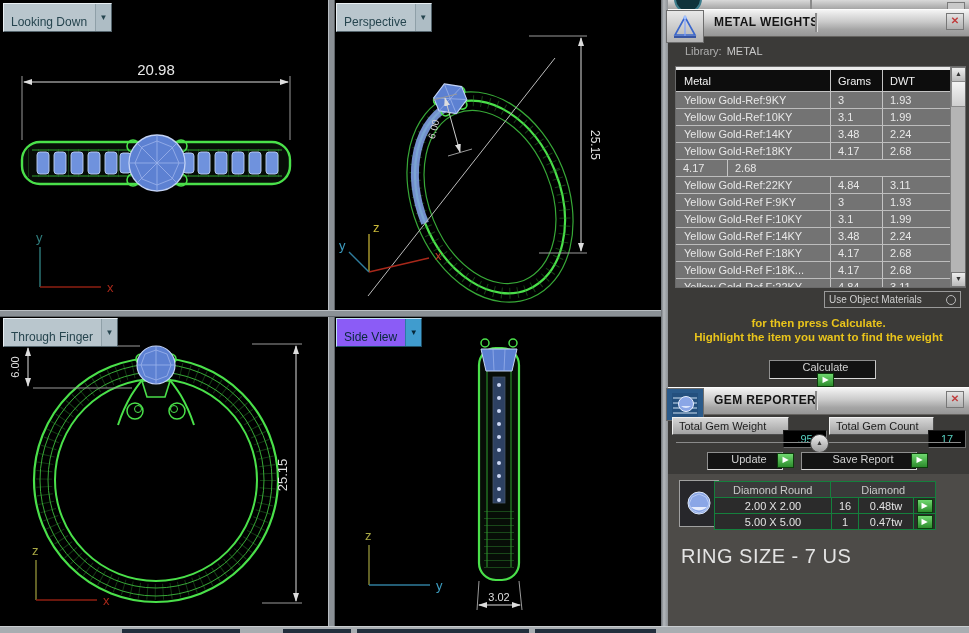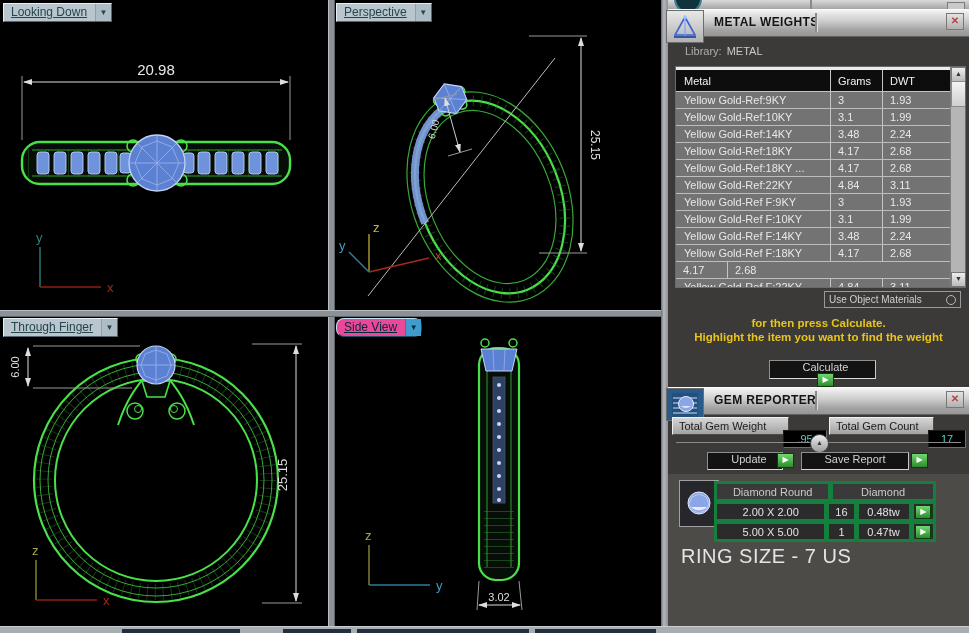--- a/index.html
+++ b/index.html
@@ -3,24 +3,24 @@
 <meta charset="utf-8">
 <style>
   html,body{margin:0;padding:0;background:#000;}
   #app{position:relative;width:969px;height:633px;background:#000;overflow:hidden;
        font-family:"Liberation Sans",sans-serif;-webkit-font-smoothing:antialiased;}
   .vp{position:absolute;background:#000;overflow:hidden;}
   .vp svg{position:absolute;left:0;top:0;}
   .vp-label{position:absolute;top:3px;left:3px;display:flex;align-items:stretch;
     background:#b9c6cd;border:1px solid;border-color:#e9eff3 #55656d #55656d #e9eff3;
     font-size:12px;color:#26454f;z-index:5;cursor:default;}
-  .vp-label .txt{padding:1px 8px 2px 7px;white-space:nowrap;text-decoration:underline;}
+  .vp-label .txt{padding:11px 8px 2px 7px;white-space:nowrap;}
   .vp-label .arr{width:15px;display:flex;align-items:center;justify-content:center;
     border-left:1px solid #8fa0a8;background:#aebdc5;font-size:8px;color:#26454f;}
-  .vp-label.active{background:#ec4899;border-color:#bfe2f2 #1e4f66 #1e4f66 #bfe2f2;color:#072838;border-radius:8px;}
+  .vp-label.active{background:#8b5cf6;border-color:#bfe2f2 #1e4f66 #1e4f66 #bfe2f2;color:#072838;}
   .vp-label.active .arr{background:#409cce;border-left-color:#2c7ba3;color:#072838;}
   .divider-v{position:absolute;left:328px;top:0;width:5px;height:626px;background:#8b9196;border-left:1px solid #b9bec2;border-right:1px solid #5f6468;}
   .divider-h{position:absolute;left:0;top:310px;width:661px;height:5px;background:#8b9196;border-top:1px solid #b9bec2;border-bottom:1px solid #5f6468;}
   .ridge{position:absolute;left:661px;top:0;width:7px;height:633px;background:linear-gradient(90deg,#6a6e72,#b4b8bc 40%,#8e9296);}
   .panel-bg{position:absolute;left:668px;top:0;width:301px;height:633px;background:#3b3a38;}
   .panel-light{position:absolute;left:668px;top:474px;width:301px;height:152px;background:#4d4b48;}
   .sliver{position:absolute;left:668px;top:0;width:301px;height:9px;background:linear-gradient(#d9d9d9,#a5a5a5);border-bottom:1px solid #5a5a5a;overflow:hidden;}
   .sliver .circ{position:absolute;left:6px;top:-15px;width:24px;height:24px;border-radius:50%;
     background:#10333c;border:2px solid #3d7d8c;}
   .sliver .div{position:absolute;left:142px;top:0;width:2px;height:9px;background:#8a8a8a;}
@@ -57,21 +57,21 @@
     display:flex;align-items:center;cursor:default;flex-direction:column;}
   .g-btn{width:15px;height:13px;background:linear-gradient(#6fd86f,#2c8c2c);border:1px solid #0c3c0c;
     color:#fff;font-size:8px;line-height:12px;text-align:center;cursor:default;}
   .val-field{position:absolute;background:#000;border:1px solid;border-color:#1a1a1a #6f6f6f #6f6f6f #1a1a1a;
     color:#57d2c3;font-size:11px;display:flex;align-items:center;justify-content:center;margin-top:13px;}
   .r-label{position:absolute;background:linear-gradient(#d6d6d6,#a2a2a2);border:1px solid;border-color:#f0f0f0 #4c4c4c #4c4c4c #f0f0f0;
     color:#1c1c1c;font-size:11px;display:flex;align-items:center;padding-left:6px;}
   .gr-line{position:absolute;left:676px;top:442px;width:285px;height:1px;background:#8a8a8a;}
   .collapse{position:absolute;left:810px;top:434px;width:17px;height:17px;border-radius:50%;
     background:linear-gradient(#ececec,#9c9c9c);border:1px solid #4a4a4a;color:#3a3a3a;font-size:7px;line-height:16px;text-align:center;cursor:default;}
-  .gt-cell{border:3px solid #15803d;background:#3a3a3a;color:#c9c9c9;font-size:11px;display:flex;align-items:center;justify-content:center;height:15px;}
+  .gt-cell{border:1px solid #15803d;background:#3a3a3a;color:#c9c9c9;font-size:11px;display:flex;align-items:center;justify-content:center;height:15px;}
   .gt-data{background:#2b2b2b;color:#e3e3e3;}
   .gem-box{position:absolute;left:679px;top:480px;width:38px;height:45px;background:#27272b;border:1px solid #a0a0a0;display:flex;align-items:center;justify-content:center;}
   .ring-size{position:absolute;left:681px;top:545px;font-size:20px;color:#e4e4e4;letter-spacing:.5px;}
   .bottom-strip{position:absolute;left:0;top:626px;width:969px;height:7px;background:#a8adb1;border-top:1px solid #c9cdd0;}
   .notch{position:absolute;top:629px;height:4px;background:#222e3c;}
   svg text{font-family:"Liberation Sans",sans-serif;}
 </style>
 </head>
 <body>
 
@@ -368,21 +368,20 @@
           <span class="c-metal">Yellow Gold-Ref:14KY</span>
           <span class="c-grams">3.48</span>
           <span class="c-dwt">2.24</span>
         </div>
       <div class="mw-row">
           <span class="c-metal">Yellow Gold-Ref:18KY</span>
           <span class="c-grams">4.17</span>
           <span class="c-dwt">2.68</span>
         </div>
       <div class="mw-row">
-          <span class="c-metal">Yellow Gold-Ref:18KY ...</span>
           <span class="c-grams">4.17</span>
           <span class="c-dwt">2.68</span>
         </div>
       <div class="mw-row">
           <span class="c-metal">Yellow Gold-Ref:22KY</span>
           <span class="c-grams">4.84</span>
           <span class="c-dwt">3.11</span>
         </div>
       <div class="mw-row">
           <span class="c-metal">Yellow Gold-Ref F:9KY</span>
@@ -398,20 +397,21 @@
           <span class="c-metal">Yellow Gold-Ref F:14KY</span>
           <span class="c-grams">3.48</span>
           <span class="c-dwt">2.24</span>
         </div>
       <div class="mw-row">
           <span class="c-metal">Yellow Gold-Ref F:18KY</span>
           <span class="c-grams">4.17</span>
           <span class="c-dwt">2.68</span>
         </div>
       <div class="mw-row">
+          <span class="c-metal">Yellow Gold-Ref F:18K...</span>
           <span class="c-grams">4.17</span>
           <span class="c-dwt">2.68</span>
         </div>
       <div class="mw-row">
           <span class="c-metal">Yellow Gold-Ref F:22KY</span>
           <span class="c-grams">4.84</span>
           <span class="c-dwt">3.11</span>
         </div>
     </div>
     <div class="sbar">
@@ -460,21 +460,21 @@
   <div class="r-label" style="left:829px;top:417px;width:97px;height:16px;">Total Gem Count</div>
   <div class="val-field" style="left:928px;top:417px;width:36px;height:16px;">17</div>
 
   <div class="gr-line"></div>
   <div class="collapse">▲</div>
 
   <div class="d-btn" style="position:absolute;left:707px;top:452px;width:66px;height:16px;padding-left:8px;">
     <span>Update</span>
   </div>
   <div class="g-btn" style="position:absolute;left:777px;top:453px;">▶</div>
-  <div class="d-btn" style="position:absolute;left:801px;top:452px;width:106px;height:16px;">
+  <div class="d-btn" style="position:absolute;left:801px;top:452px;width:106px;height:16px;padding-left:8px;">
     <span>Save Report</span>
   </div>
   <div class="g-btn" style="position:absolute;left:911px;top:453px;">▶</div>
 
   <div class="panel-light"></div>
 
   <div class="gem-box">
     <svg width="30" height="30" viewBox="0 0 30 30">
       <circle cx="15" cy="14" r="11" fill="#8aa6e6" stroke="#dfe9fb" stroke-width="1"></circle>
       <polygon points="15,5 22,8 25,15 22,21 15,24 8,21 5,15 8,8" fill="none" stroke="#c3d3f6" stroke-width="0.8"></polygon>

